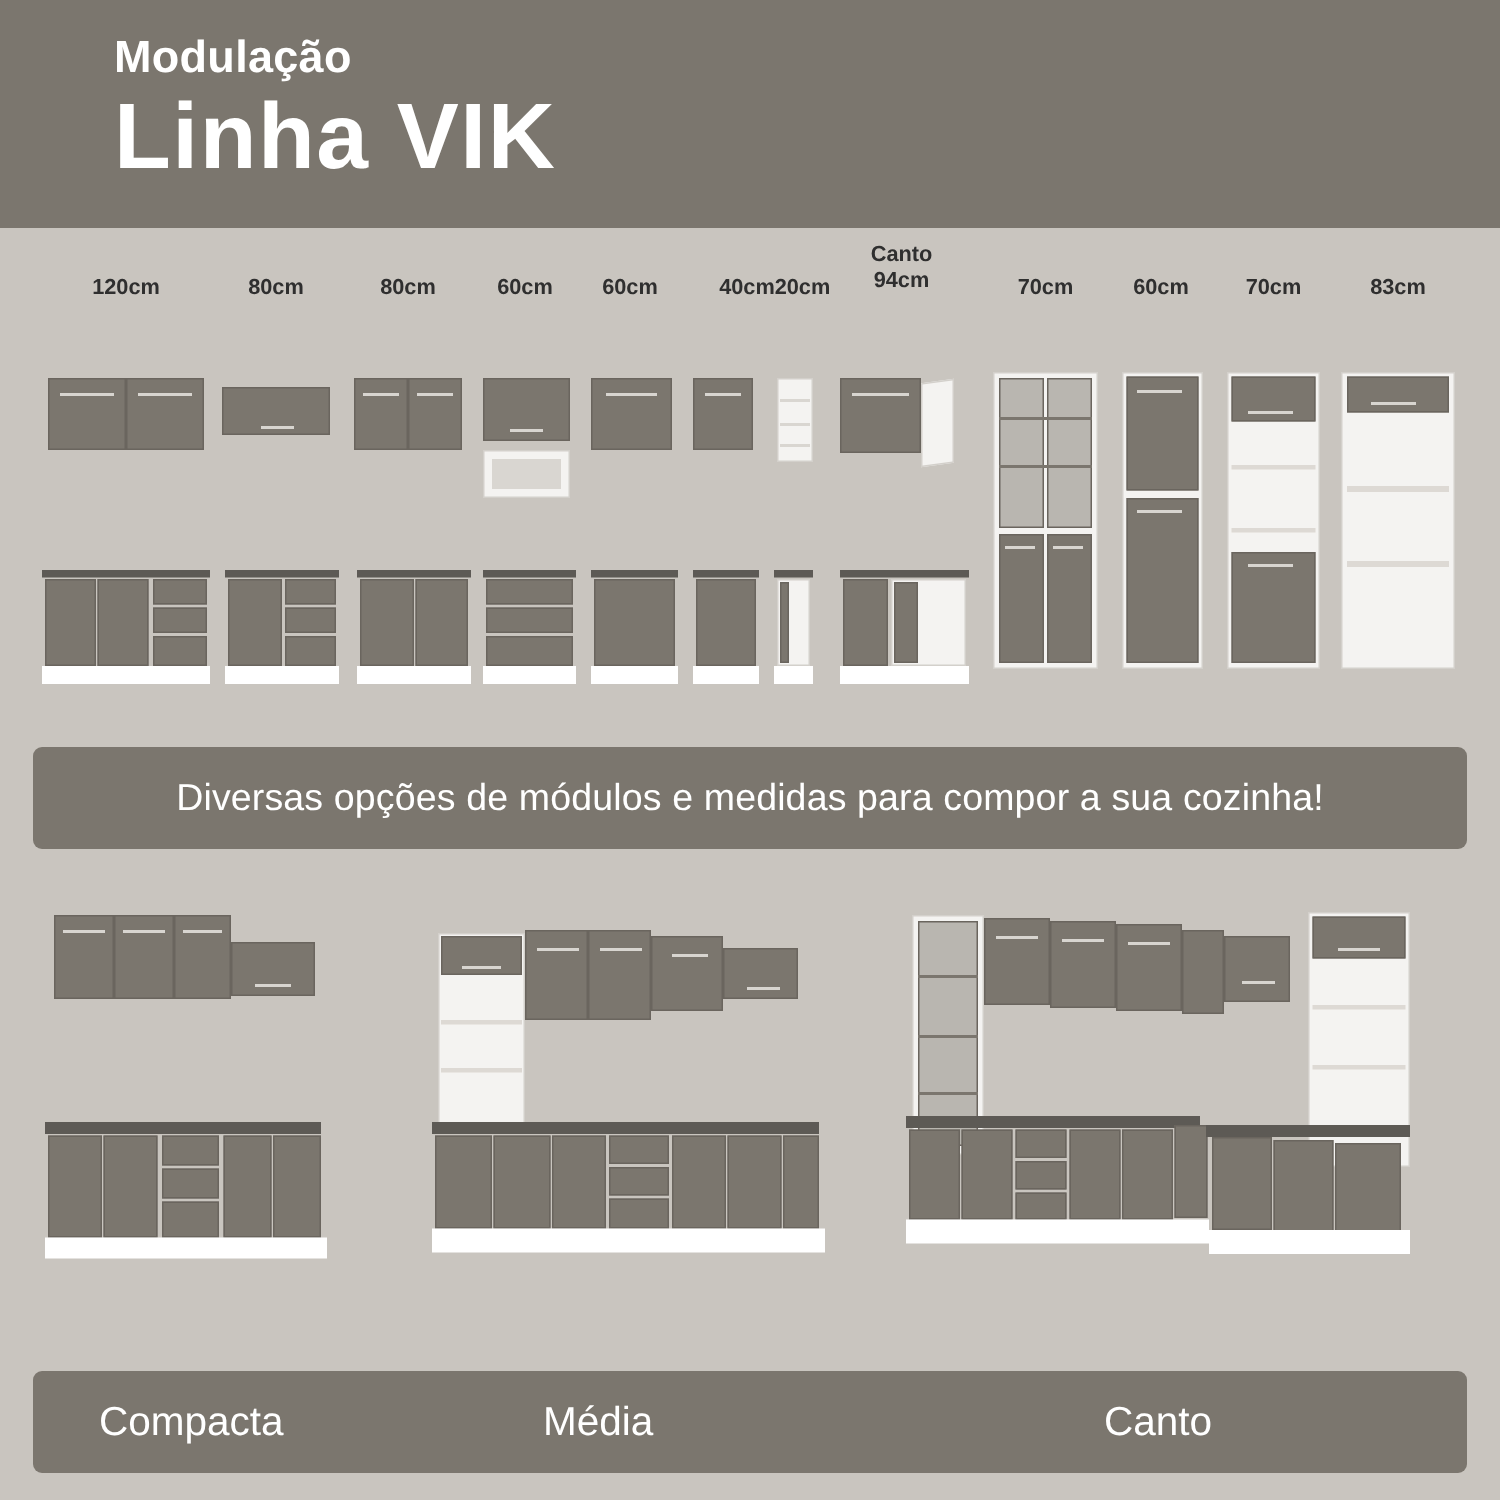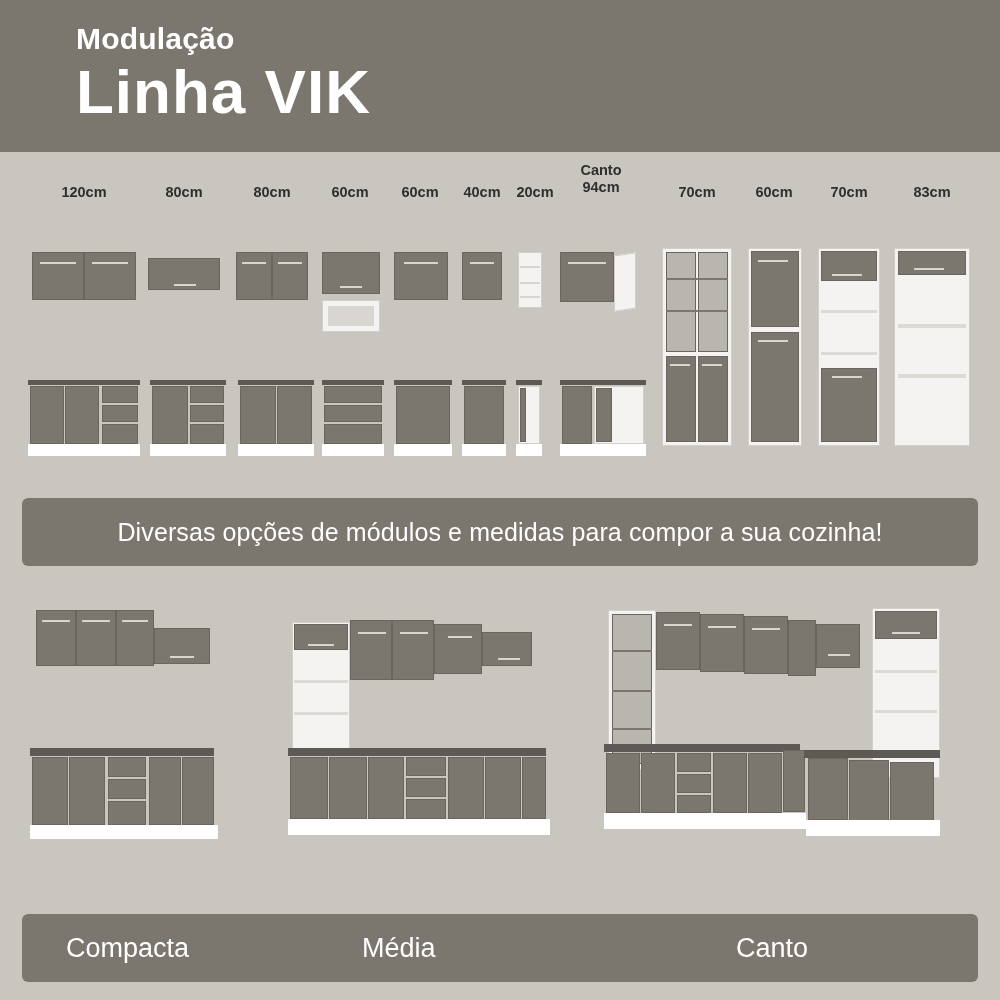--- a/index.html
+++ b/index.html
@@ -154,21 +154,21 @@
   </div>
   <div class="mod-col" style="left:236px;width:72px;">
     <div class="mod-label">80cm</div>
   </div>
   <div class="mod-col" style="left:320px;width:60px;">
     <div class="mod-label">60cm</div>
   </div>
   <div class="mod-col" style="left:392px;width:56px;">
     <div class="mod-label">60cm</div>
   </div>
-  <div class="mod-col" style="left:460px;width:44px;">
+  <div class="mod-col" style="left:476px;width:44px;">
     <div class="mod-label">40cm</div>
   </div>
   <div class="mod-col" style="left:512px;width:46px;">
     <div class="mod-label">20cm</div>
   </div>
   <div class="mod-col" style="left:560px;width:82px;top:-22px;">
     <div class="mod-label">Canto
 94cm</div>
   </div>
   <div class="mod-col" style="left:660px;width:74px;">

